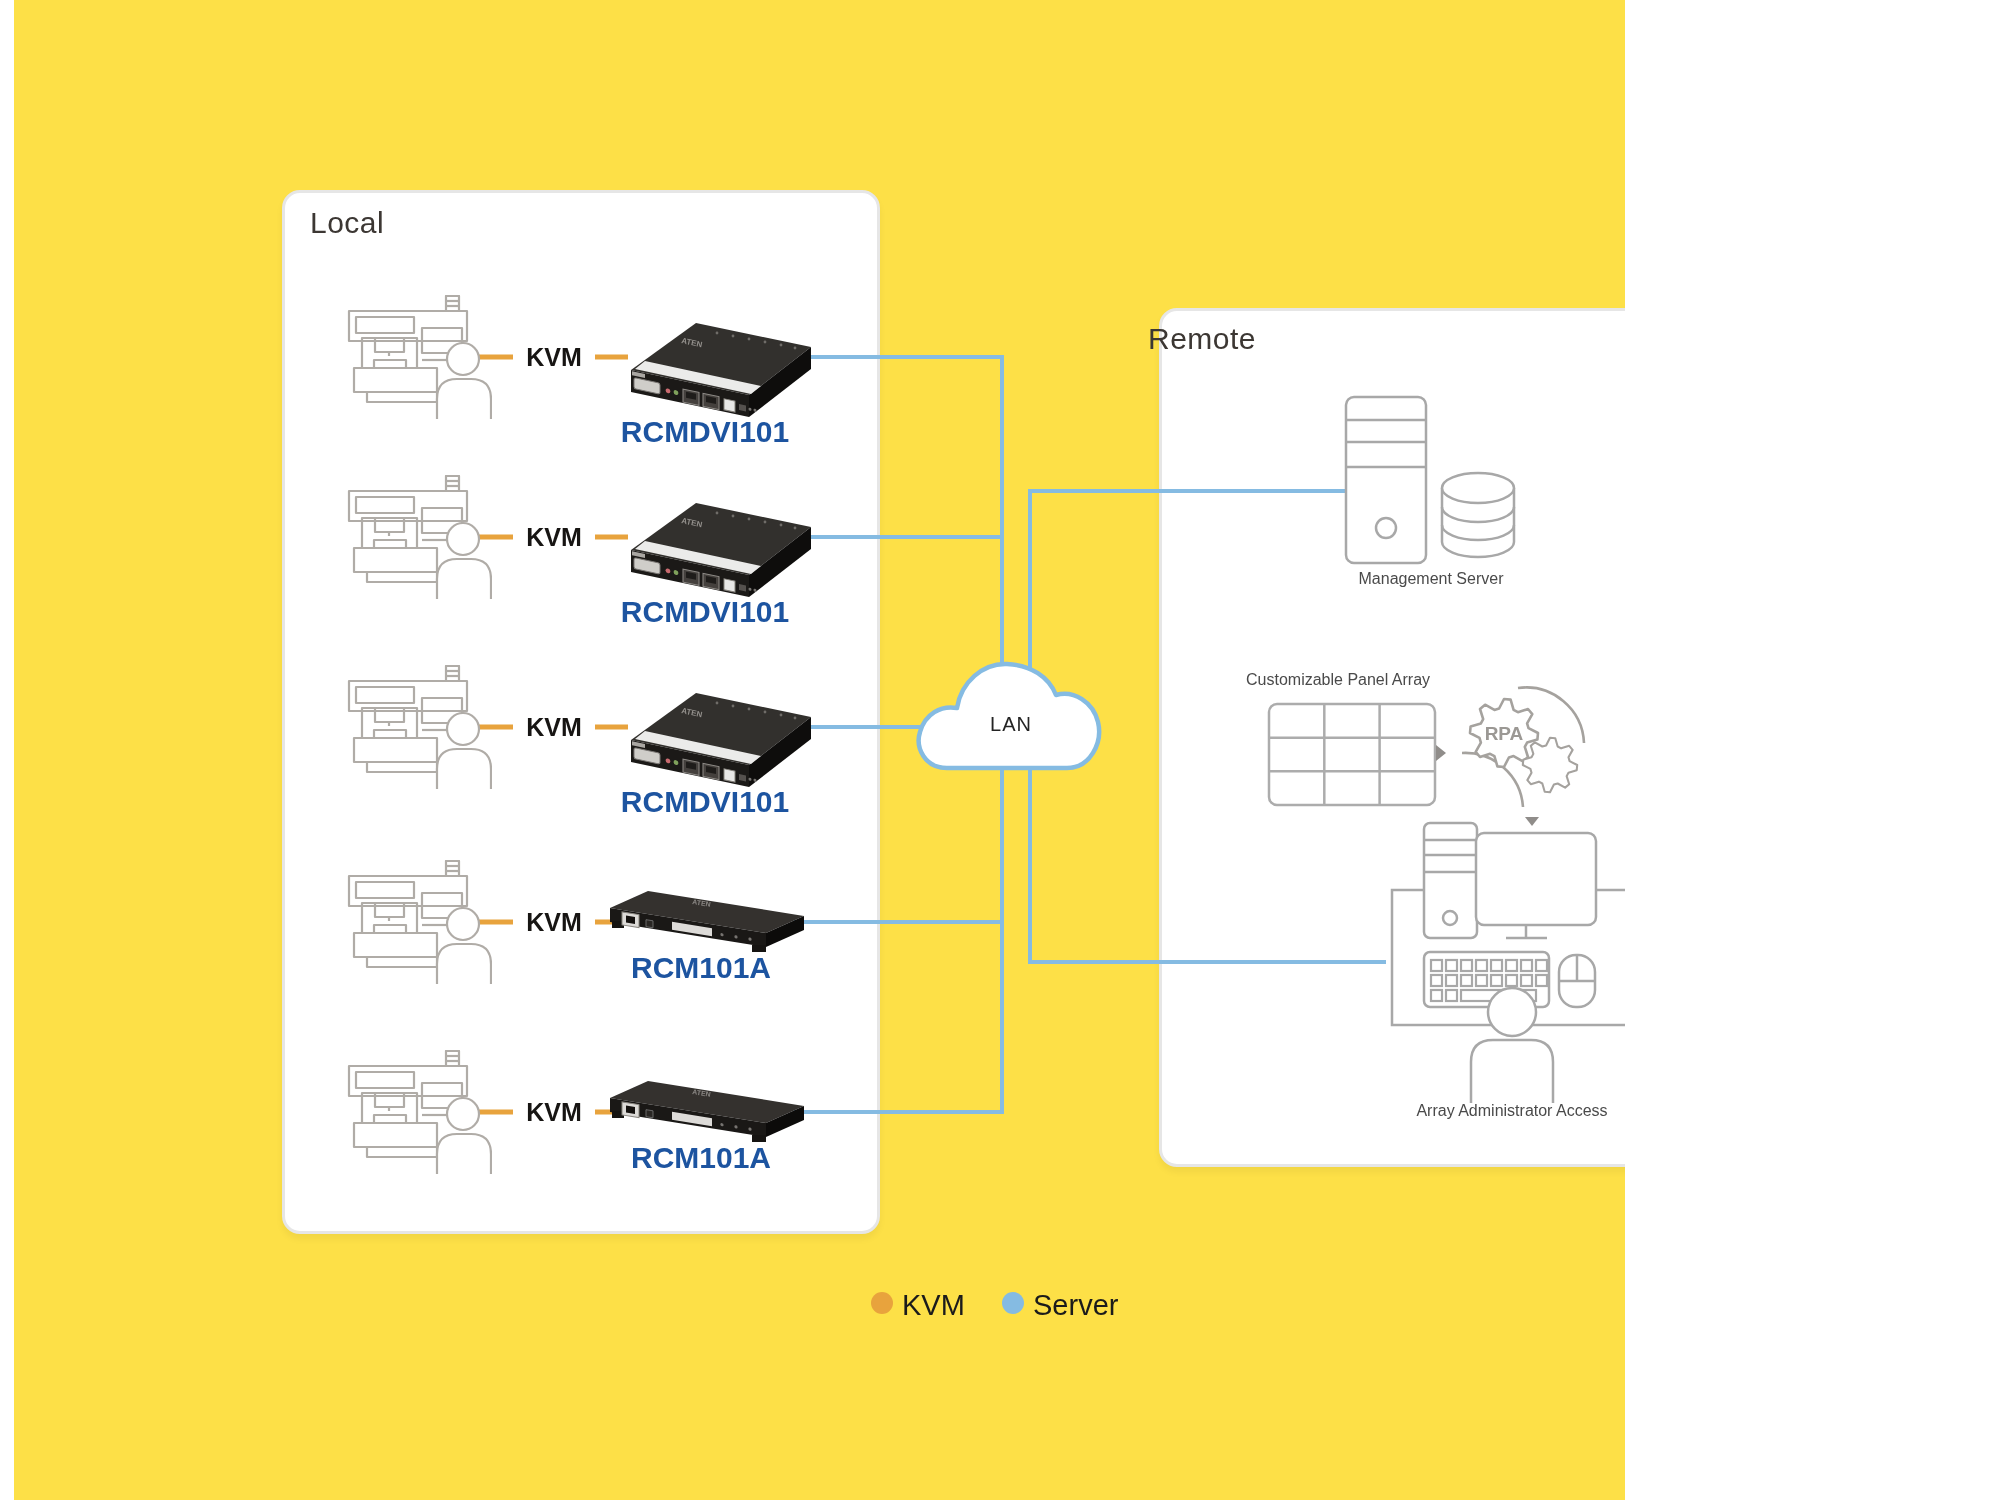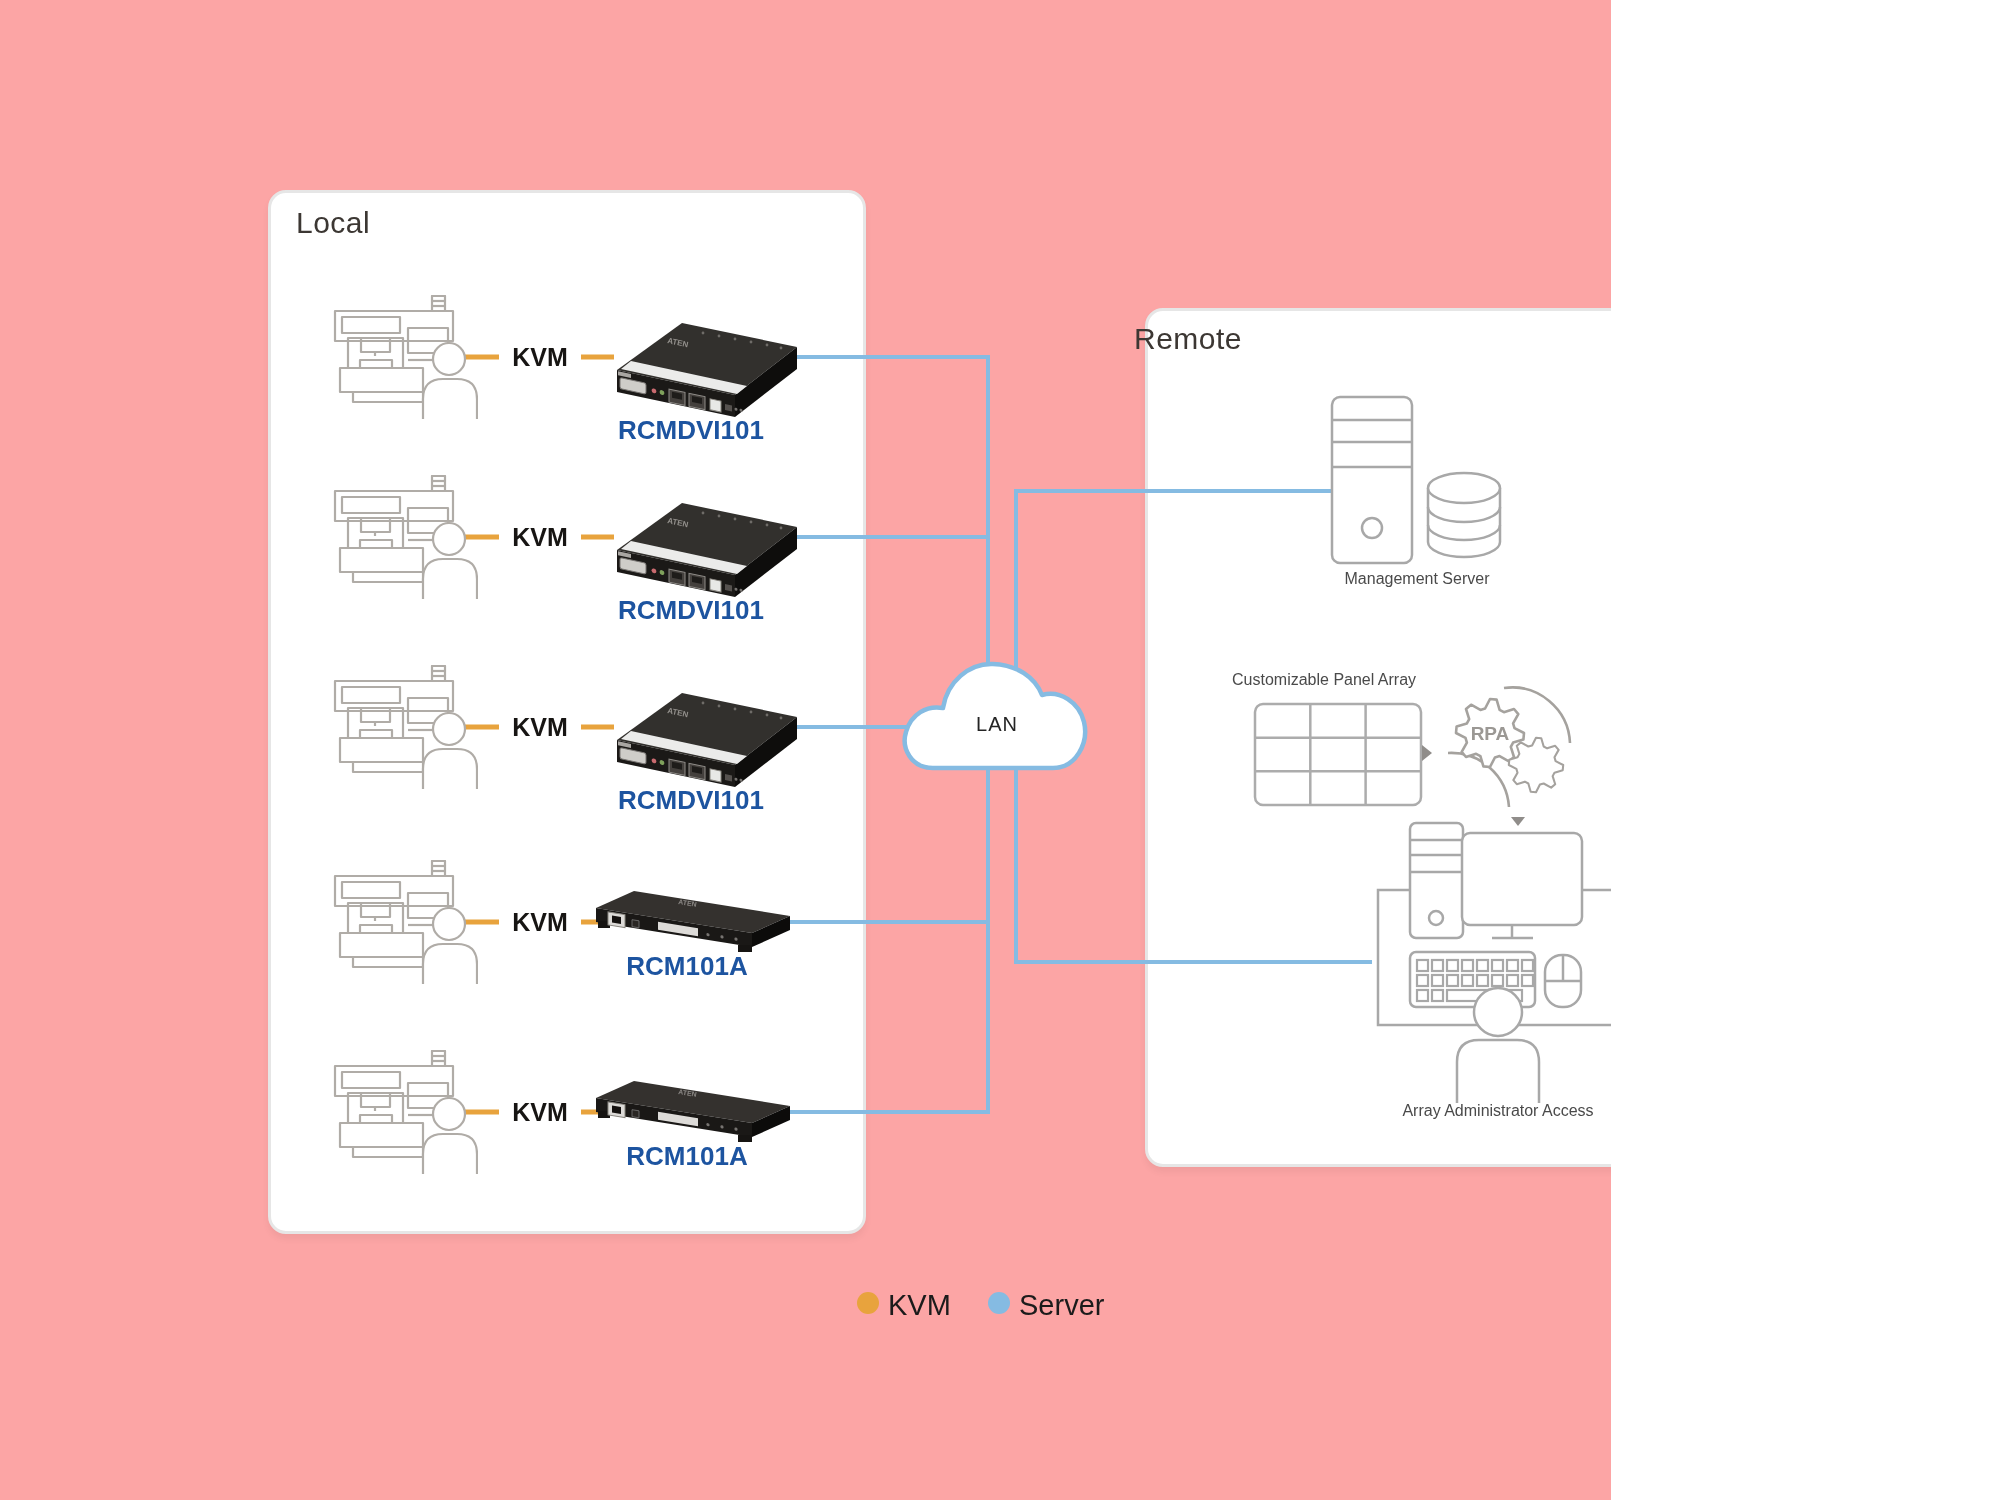--- a/index.html
+++ b/index.html
@@ -1,25 +1,25 @@
 <!DOCTYPE html>
 <html><head>
 <meta charset="utf-8">
 <style>
   html,body{margin:0;padding:0;background:#ffffff;}
-  #page{position:relative;width:1611px;height:1500px;background:#fca5a5;overflow:hidden;
-        font-family:"Liberation Sans",sans-serif;}
+  #page{position:relative;width:1611px;height:1500px;background:#fde047;overflow:hidden;
+        font-family:"Liberation Sans",sans-serif;margin-left:14px;}
   .zone-box{position:absolute;background:#ffffff;border:3px solid #E6E6E6;border-radius:18px;
             box-shadow:0 5px 7px rgba(0,0,0,0.05);box-sizing:border-box;z-index:1;}
   .zone-title{position:absolute;font-size:30px;color:#3C3733;z-index:4;letter-spacing:.5px;}
   #wires{position:absolute;left:0;top:0;z-index:2;}
   .icon-abs{position:absolute;z-index:3;}
   .kvm-tag{position:absolute;z-index:4;background:#ffffff;text-align:center;
            font-size:25px;font-weight:700;color:#171513;line-height:32px;}
-  .model-label{position:absolute;z-index:4;text-align:center;font-size:26px;font-weight:700;}
+  .model-label{position:absolute;z-index:4;text-align:center;font-size:30px;font-weight:700;}
   .small-label{position:absolute;z-index:4;color:#4A4A4A;font-size:16px;}
   .lan-label{position:absolute;z-index:4;text-align:center;font-size:20px;color:#242424;letter-spacing:1px;}
   .legend-dot{position:absolute;z-index:4;width:22px;height:22px;border-radius:50%;}
   .legend-text{position:absolute;z-index:4;font-size:29px;color:#1B1B1B;}
   svg{display:block;}
 </style>
 </head>
 <body>
 
 <div id="page">

